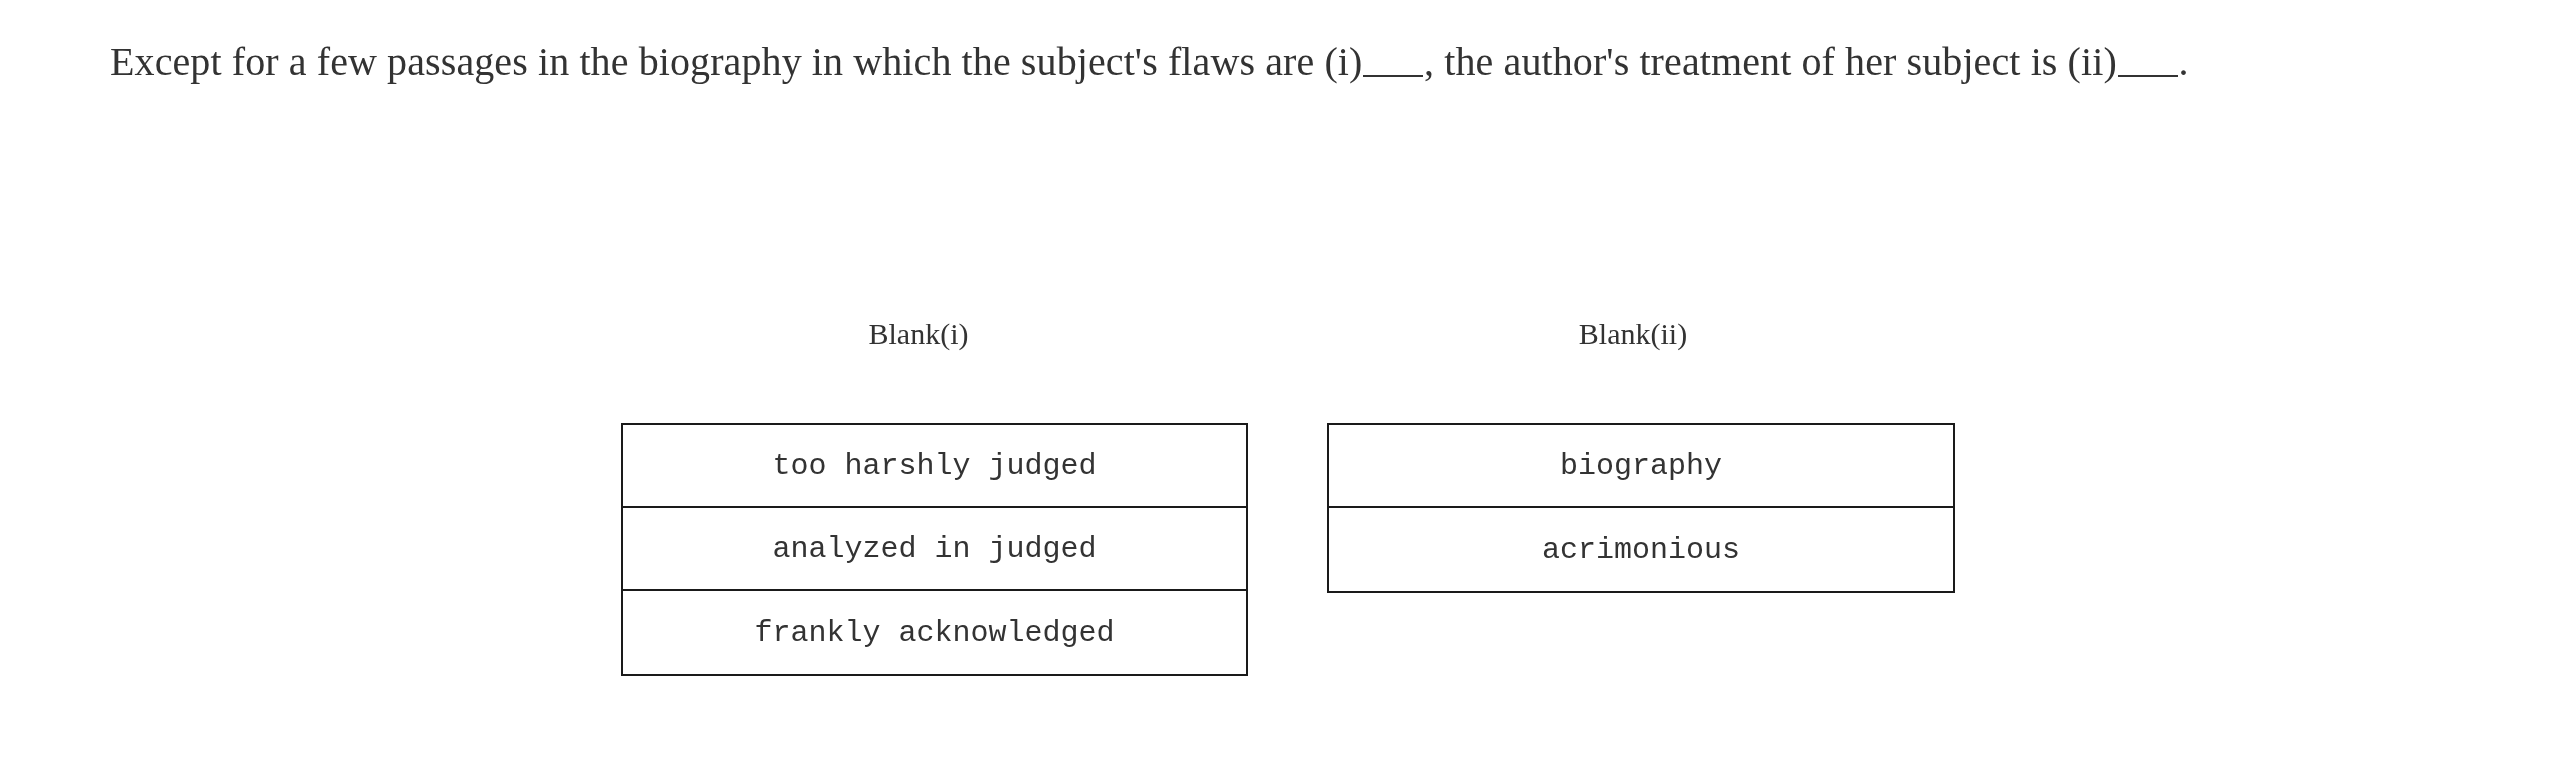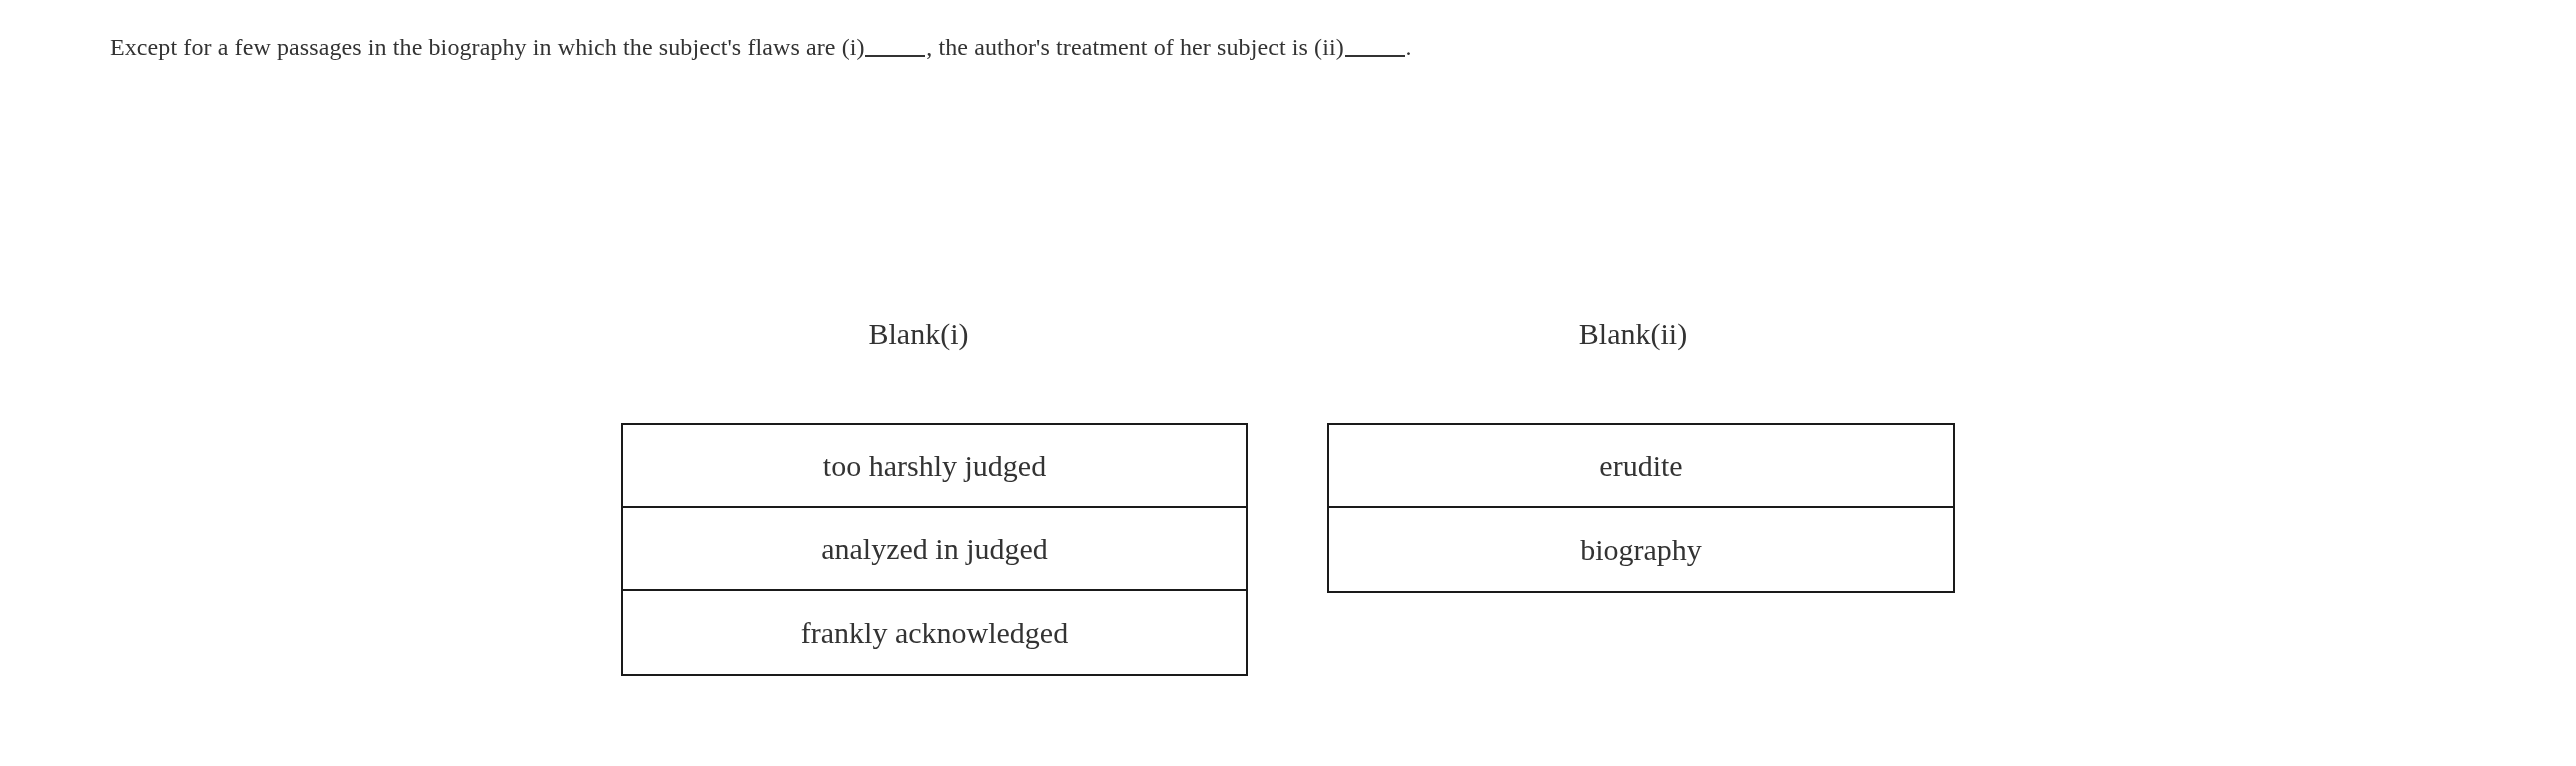--- a/index.html
+++ b/index.html
@@ -14,22 +14,22 @@
     overflow: hidden;
     font-family: "Liberation Serif", "DejaVu Serif", serif;
     color: #333333;
     -webkit-font-smoothing: antialiased;
   }
 
   
   .prompt {
     position: absolute;
     left: 110px;
-    top: 28px;
-    font-size: 24px;
+    top: 42px;
+    font-size: 40px;
     line-height: 39px;
     letter-spacing: 0.1px;
     white-space: nowrap;
     color: #333333;
   }
   .prompt .blank-rule {
     display: inline-block;
     width: 60px;
     border-bottom: 2px solid #333333;
     vertical-align: -2.4px;
@@ -71,20 +71,21 @@
     width: 100%;
     background: #ffffff;
     box-sizing: border-box;
   }
   .choice-row {
     display: block;
     height: 83px;
     border-bottom: 2.4px solid #1a1a1a;
     box-sizing: border-box;
     position: relative;
+    font-family: Liberation Mono, monospace;
   }
   .choice-row:last-child { border-bottom: none; }
 
   .choice-label {
     position: absolute;
     left: 0;
     right: 0;
     top: 50%;
     transform: translateY(-50%);
     text-align: center;
@@ -113,22 +114,22 @@
       <div class="choice-row">
         <span class="choice-label">frankly acknowledged</span>
       </div>
     </div>
   </div>
 
   <div class="blank-column col-2">
     <div class="column-header">Blank(ii)</div>
     <div class="choice-table">
       <div class="choice-row">
-        <span class="choice-label">erudite</span>
+        <span class="choice-label">biography</span>
       </div>
       <div class="choice-row">
-        <span class="choice-label">biography</span>
+        <span class="choice-label">acrimonious</span>
       </div>
     </div>
   </div>
 
 </div>
 
 
 </body></html>

